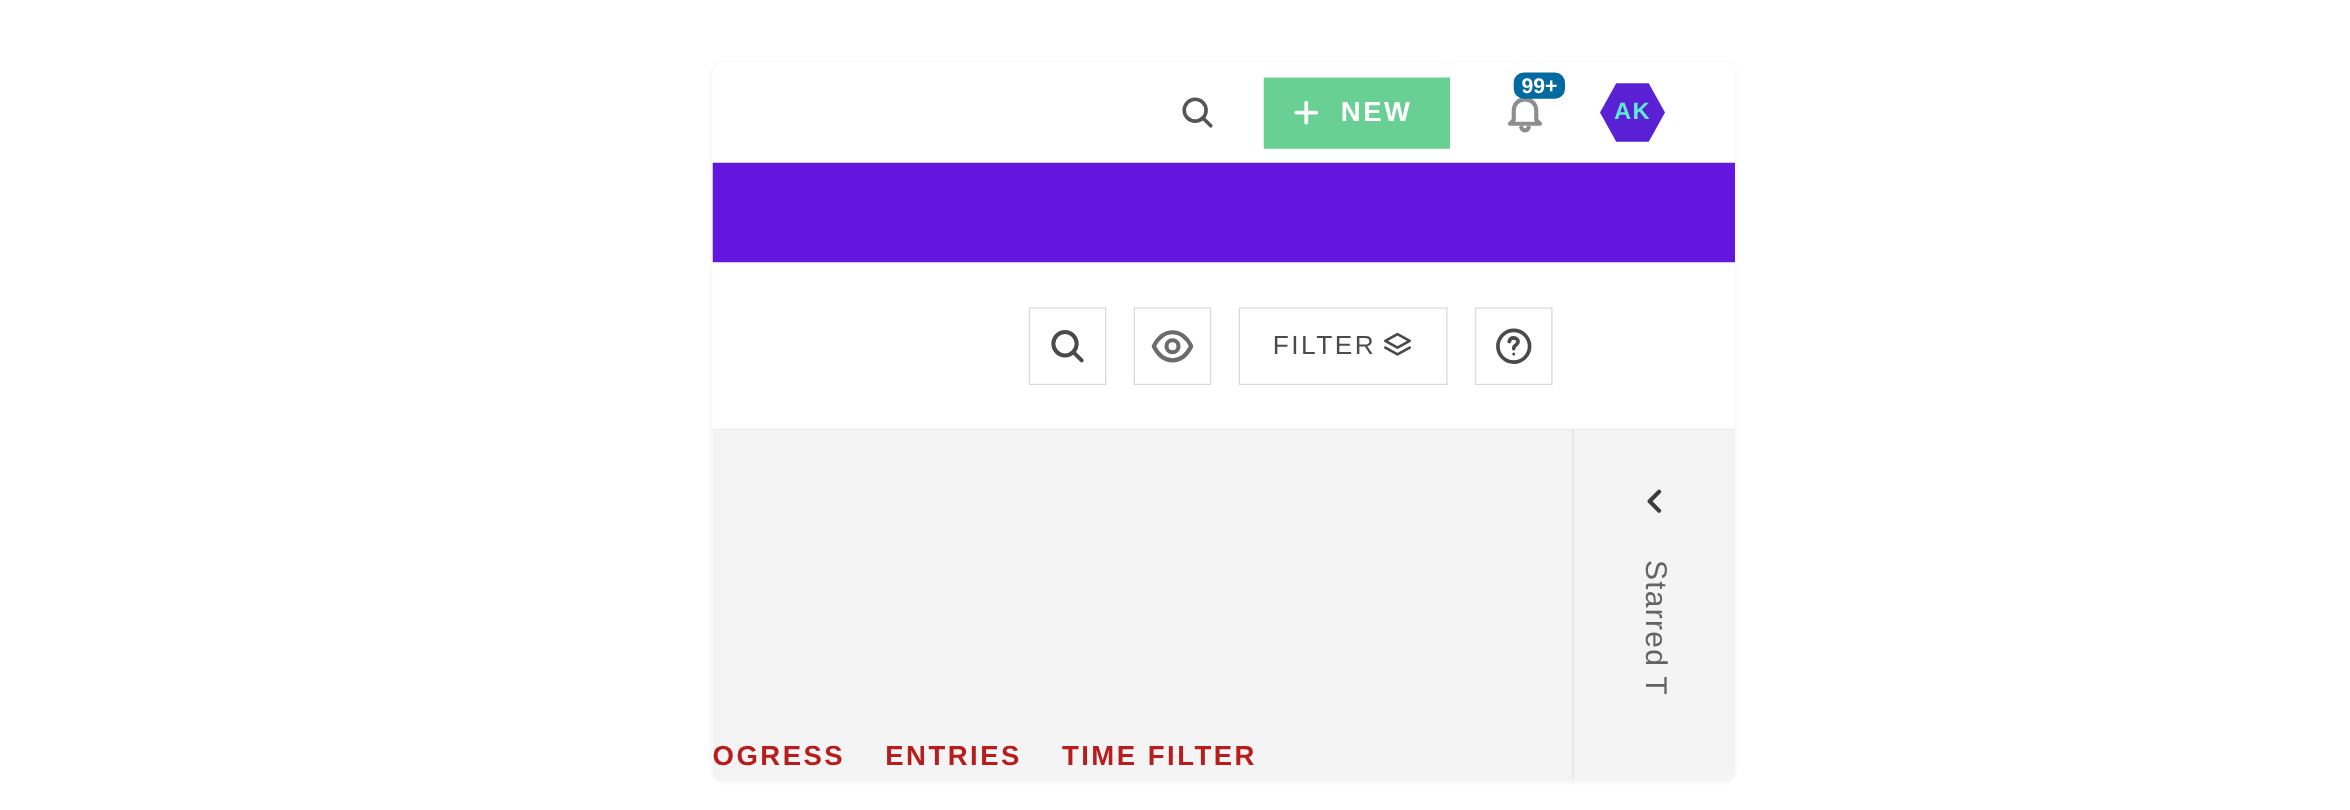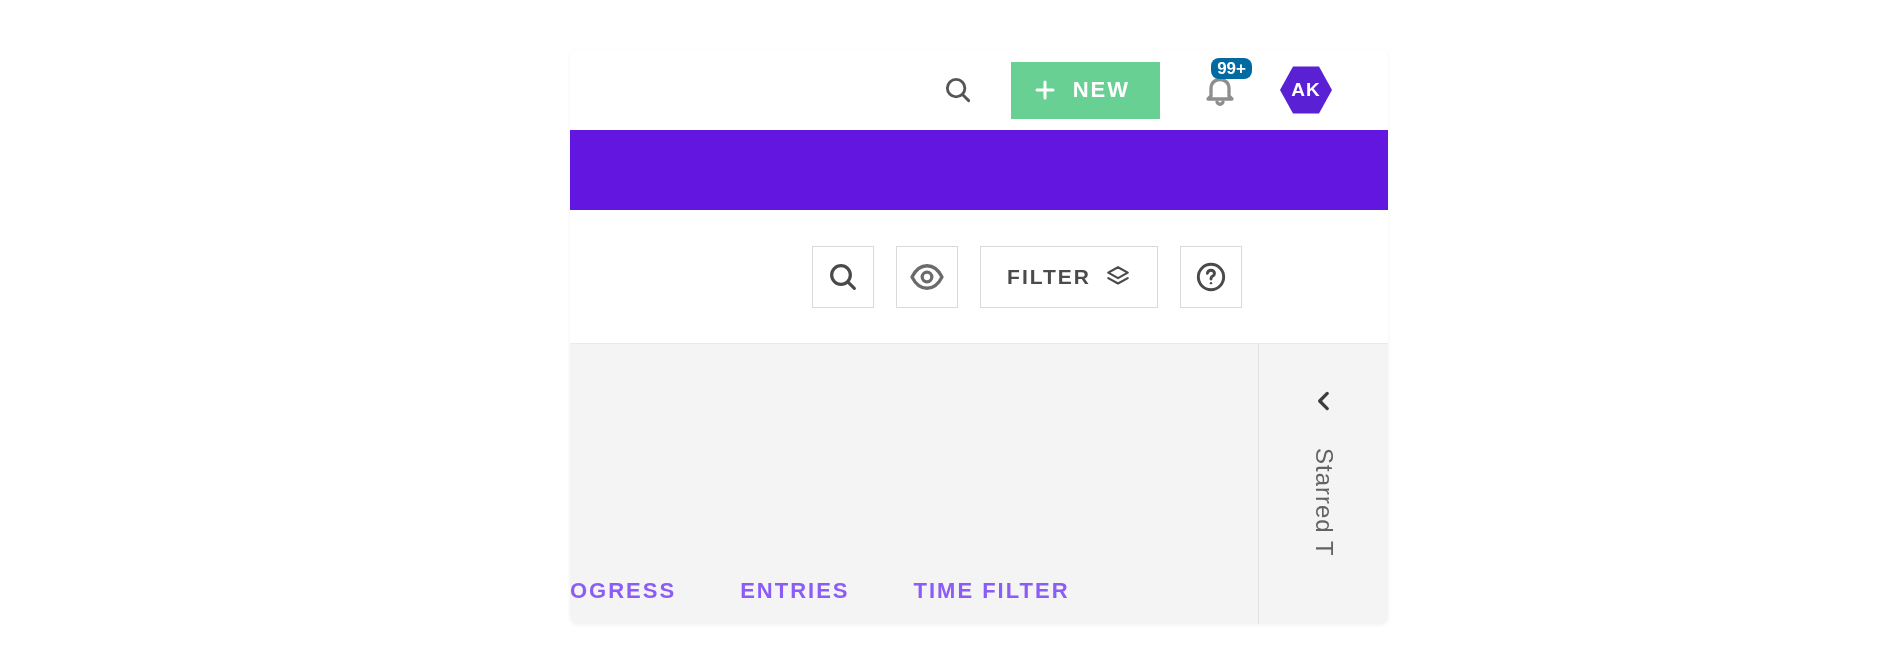--- a/index.html
+++ b/index.html
@@ -68,21 +68,21 @@
   .avatar {
     width: 52px; height: 52px;
     display:flex; align-items:center; justify-content:center;
     cursor:pointer;
   }
   .avatar-hex {
     width: 52px; height: 52px;
     background: #5a20d4;
     clip-path: polygon(25% 5%, 75% 5%, 100% 50%, 75% 95%, 25% 95%, 0% 50%);
     display:flex; align-items:center; justify-content:center;
-    color:#ffffff; font-weight:700; font-size:19px; letter-spacing:1px;
+    color:#5eead4; font-weight:700; font-size:19px; letter-spacing:1px;
   }
 
   
   .purple-band {
     width: 100%;
     height: 80px;
     background: #6316e0;
   }
 
   
@@ -103,25 +103,25 @@
     background: #ffffff;
     display:flex; align-items:center; justify-content:center;
     cursor:pointer;
   }
   .tool-btn.sq { width: 62px; }
   .filter-btn {
     height: 62px;
     border: 1px solid #d9d9d9;
     background: #ffffff;
     display:flex; align-items:center; justify-content:center;
-    gap: 14px;
+    gap: 4px;
     padding: 0 26px;
     cursor:pointer;
     color:#4b4b4b;
-    font-weight:700;
+    font-weight:400;
     font-size:21px;
     letter-spacing:2px;
     text-align:center;
   }
 
   
   .main {
     position: relative;
     width: 100%;
     height: calc(100% - 80px - 80px - 134px);
@@ -129,24 +129,24 @@
     display:flex;
   }
   .content {
     flex: 1 1 auto;
     position: relative;
     overflow: hidden;
   }
   .col-headers {
     position:absolute;
     left: 0;
-    bottom: 20px;
-    display:flex;
-    gap: 64px;
-    color:#8b5cf6;
+    bottom: 6px;
+    display:flex;
+    gap: 32px;
+    color:#b91c1c;
     font-weight:600;
     font-size:22px;
     letter-spacing:2px;
   }
   .col-headers .col1 { margin-left: 0; }
   .side-panel {
     width: 130px;
     border-left: 1px solid #e2e2e2;
     background:#f4f4f4;
     display:flex;

